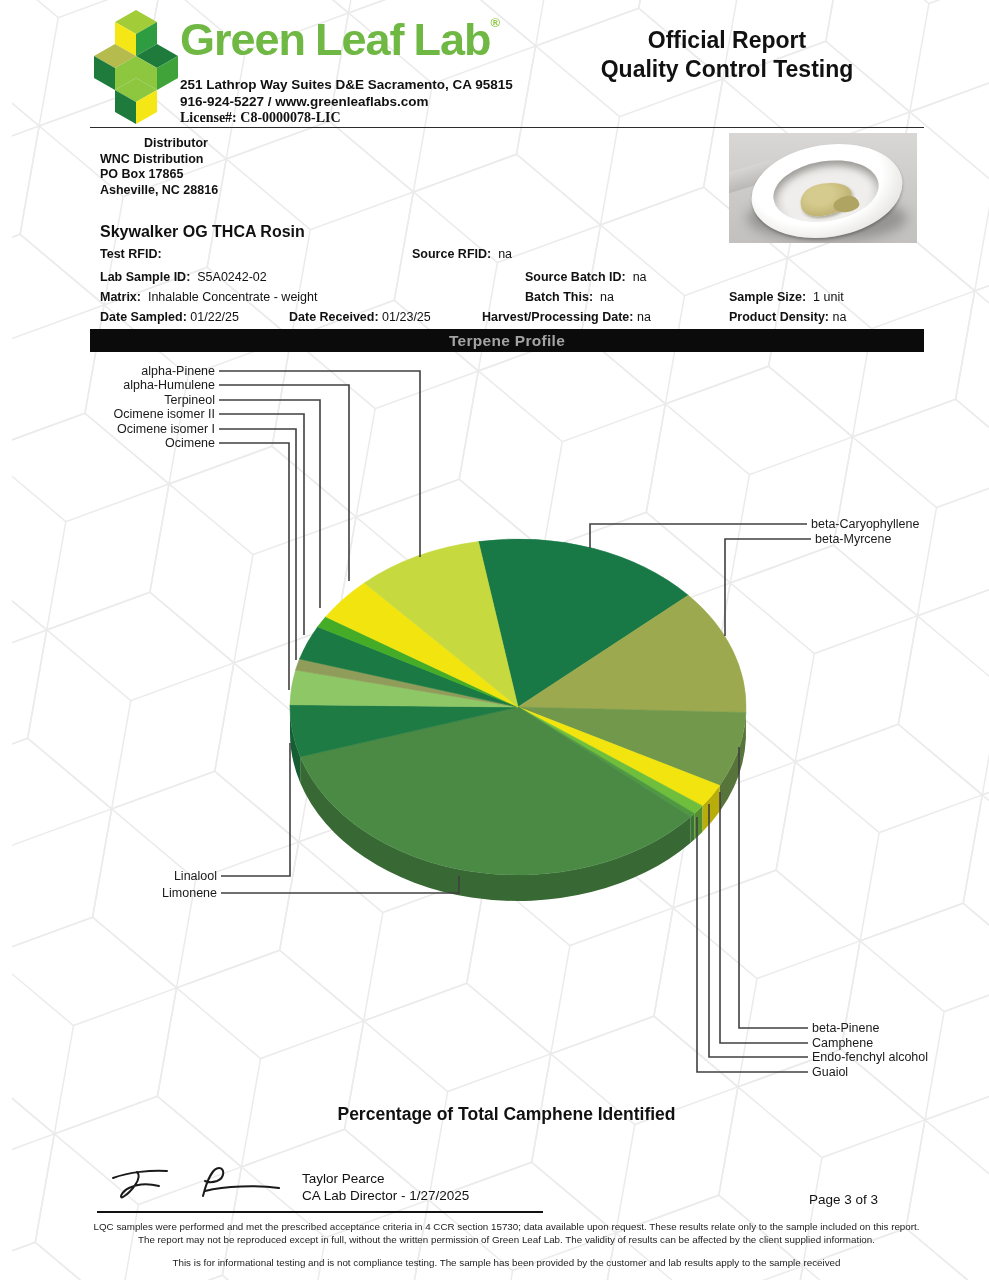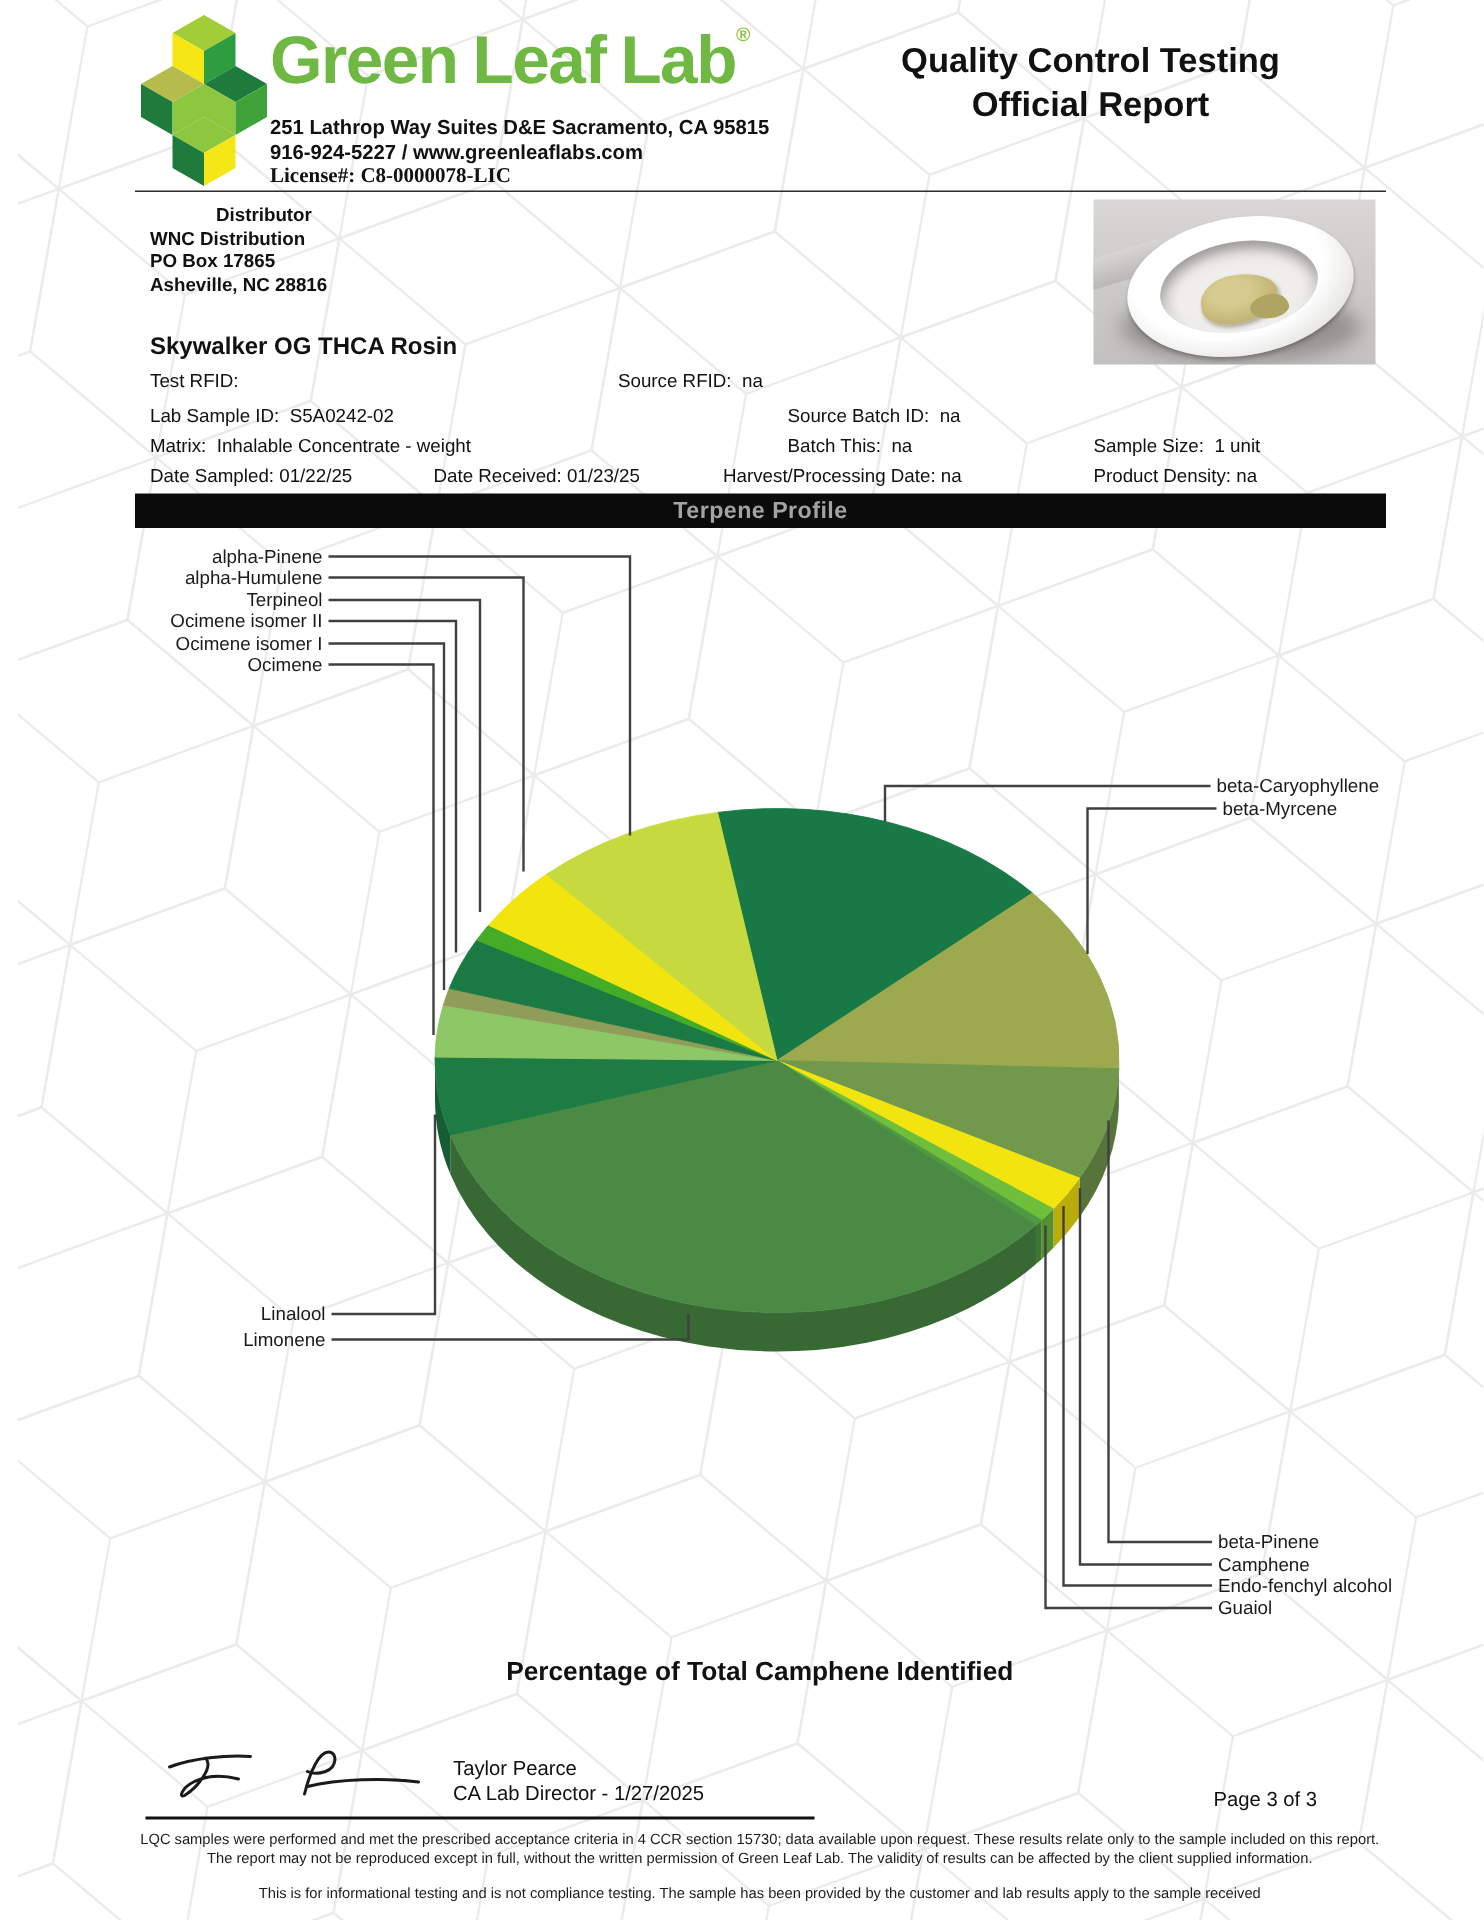--- a/index.html
+++ b/index.html
@@ -14,21 +14,21 @@
   .brand-reg{font-size:13px;vertical-align:28px;color:#8CC63F;font-weight:bold;letter-spacing:0;}
   .addr{font-size:13.5px;font-weight:bold;line-height:16.5px;}
   .license{font-family:"Liberation Serif", serif;font-size:14px;font-weight:bold;}
   .report-title{font-size:23px;font-weight:bold;text-align:center;line-height:29px;}
   .hr-header{position:absolute;left:78px;top:127px;width:834px;border-top:1.5px solid #2c2c2c;}
   
   .dist{font-size:12.5px;font-weight:bold;line-height:15.5px;}
   .dist .head{padding-left:44px;}
   .product-name{font-size:16px;font-weight:bold;}
   .field{font-size:12.5px;white-space:nowrap;}
-  .field .lab{font-weight:normal;}
+  .field .lab{font-weight:bold;}
   
   .photo{left:717px;top:133px;width:188px;height:110px;overflow:hidden;
          background:linear-gradient(180deg,#d8d7d5 0%,#cbcac8 55%,#c2c1bf 100%);}
   .dish-shadow{position:absolute;left:18px;top:62px;width:160px;height:46px;border-radius:50%;
          background:rgba(60,58,55,.35);filter:blur(6px);}
   .dish{position:absolute;left:22px;top:12px;width:152px;height:92px;border-radius:50%;
          transform:rotate(-9deg);
          background:radial-gradient(ellipse at 45% 35%,#ffffff 55%,#e2e1de 80%,#cfcecb 100%);
          box-shadow:0 2px 3px rgba(0,0,0,.25);}
   .bowl{position:absolute;left:22px;top:16px;width:106px;height:60px;border-radius:50%;
@@ -354,22 +354,22 @@
 
     <div class="abs brand-text" style="left:168px;top:14px;"><span class="w">Green</span><span class="w">Leaf</span><span>Lab</span><span class="brand-reg">®</span></div>
 
     <div class="abs addr" style="left:168px;top:77px;">
       <div>251 Lathrop Way Suites D&amp;E Sacramento, CA 95815</div>
       <div>916-924-5227 / www.greenleaflabs.com</div>
       <div class="license">License#: C8-0000078-LIC</div>
     </div>
 
     <div class="abs report-title" style="left:540px;top:26px;width:350px;">
+      <div>Official Report</div>
       <div>Quality Control Testing</div>
-      <div>Official Report</div>
     </div>
 
     <div class="hr-header"></div>
 
     <div class="abs dist" style="left:88px;top:136px;">
       <div class="head">Distributor</div>
       <div>WNC Distribution</div>
       <div>PO Box 17865</div>
       <div>Asheville, NC 28816</div>
     </div>

